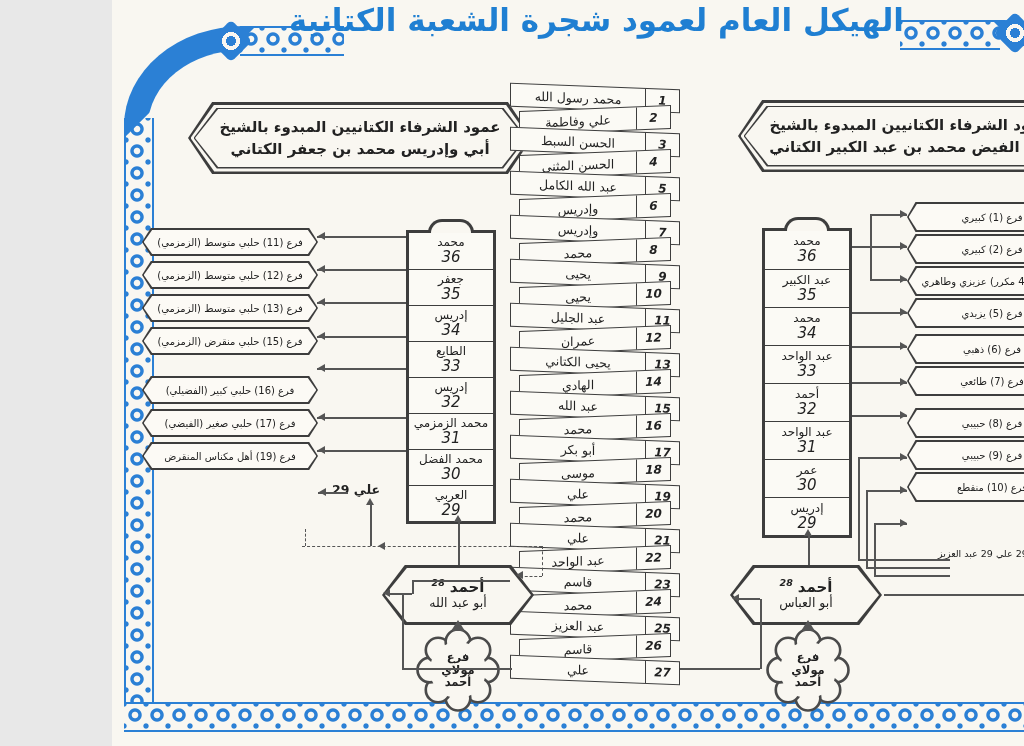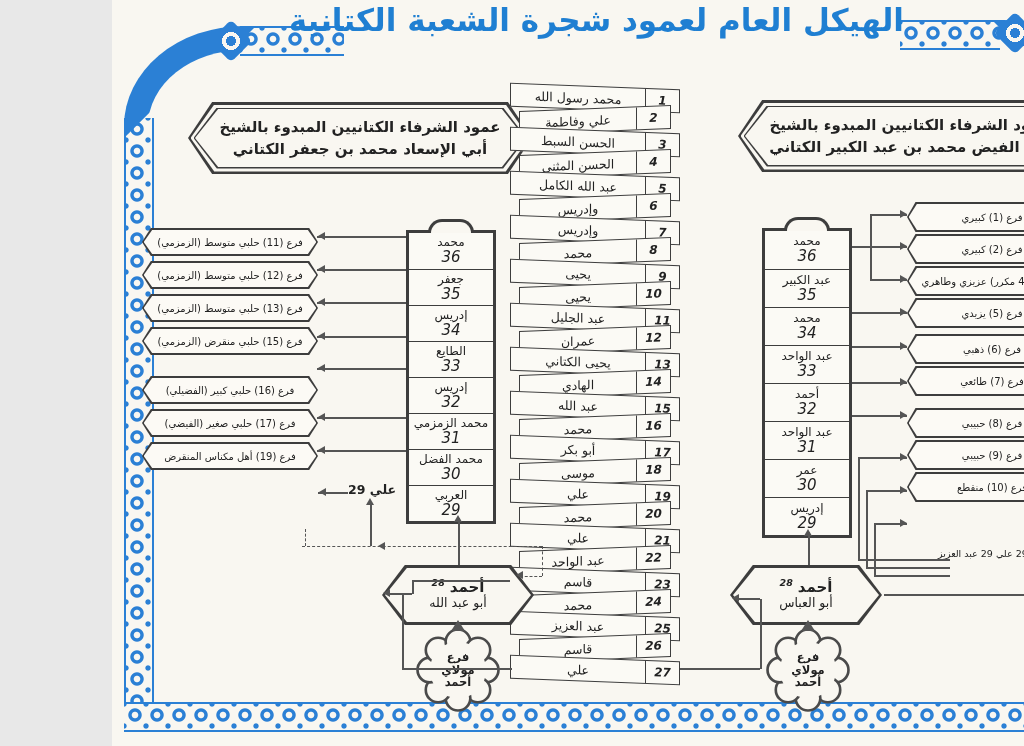--- a/index.html
+++ b/index.html
@@ -111,21 +111,21 @@
   <div class="med" style="left:888px;top:18px;"></div>
 
   <div class="title">الهيكل العام لعمود شجرة الشعبة الكتانية</div>
 
   <div class="banner" style="left:76px;top:102px;">
     <div class="b1 hexa"></div>
       <div class="b2 hexa"></div>
     <div class="b3 hexa"></div>
     <div class="b4 hexa">
       <span class="l1">عمود الشرفاء الكتانيين المبدوء بالشيخ</span>
-      <span class="l2">أبي الإسعاد محمد بن جعفر الكتاني</span>
+      <span class="l2">أبي وإدريس محمد بن جعفر الكتاني</span>
     </div>
   </div>
   <div class="banner" style="left:626px;top:100px;">
     <div class="b1 hexa"></div>
       <div class="b2 hexa"></div>
     <div class="b3 hexa"></div>
     <div class="b4 hexa">
       <span class="l1">عمود الشرفاء الكتانيين المبدوء بالشيخ</span>
       <span class="l2">أبي الفيض محمد بن عبد الكبير الكتاني</span>
     </div>
@@ -441,21 +441,21 @@
       <div class="rbr i8">
         <div class="br-out"></div>
         <div class="br-in">فرع (9) حبيبي</div>
       </div>
       <div class="rbr i9 alt">
         <div class="br-out"></div>
         <div class="br-in">فرع (10) منقطع</div>
       </div>
     </div>
 
-  <div class="small-label" style="left:236px;top:482px;">علي 29</div>
+  <div class="small-label" style="left:220px;top:482px;">علي 29</div>
   <div class="tiny-label" style="left:826px;top:548px;">محمد 29 علي 29 عبد العزيز</div>
 
   <div>
 
     <div class="ln h" style="left:205px;top:236px;width:89px;"></div>
     <div class="ln h" style="left:205px;top:269px;width:89px;"></div>
     <div class="ln h" style="left:205px;top:302px;width:89px;"></div>
     <div class="ln h" style="left:205px;top:336px;width:89px;"></div>
     <div class="ln h" style="left:205px;top:368px;width:89px;"></div>
     <div class="ln h" style="left:205px;top:417px;width:89px;"></div>

